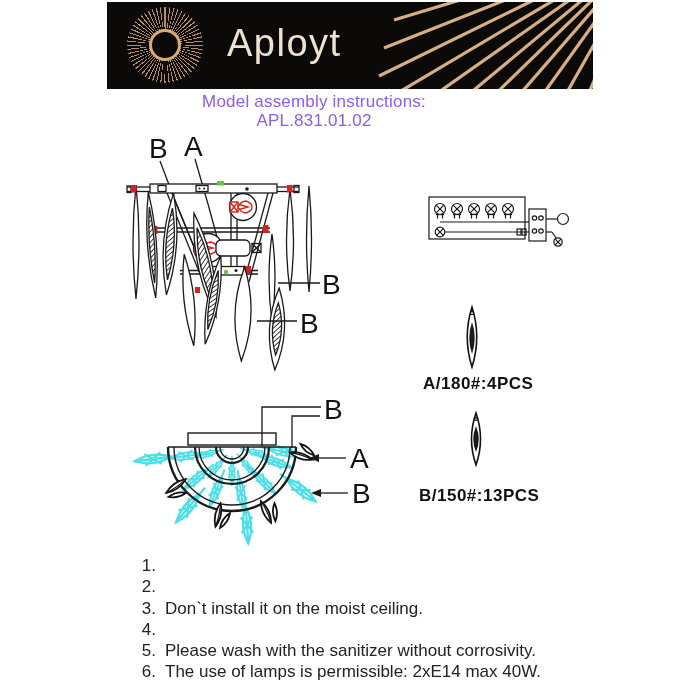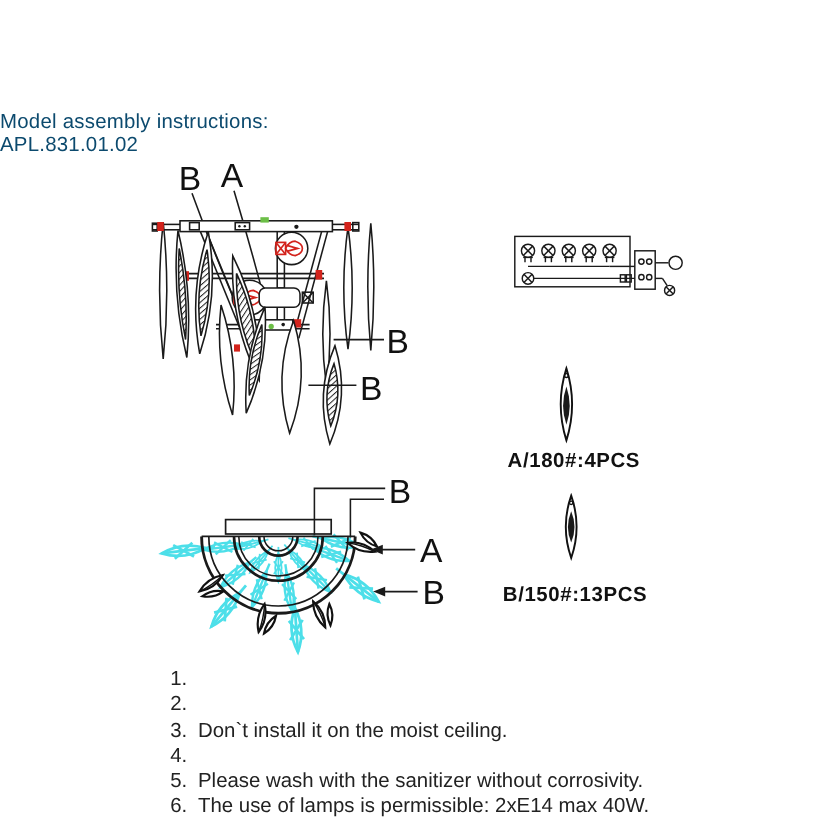--- a/index.html
+++ b/index.html
@@ -21,41 +21,63 @@
     position:absolute;left:42px;top:27px;width:26px;height:26px;border-radius:50%;
     background:#0c0a09;border:3.5px solid #d8ad74;
   }
   .brand{
     position:absolute;left:120px;top:20px;width:200px;
     font-size:38px;letter-spacing:1.5px;color:#eee3d0;font-weight:normal;
   }
   .fanrays{position:absolute;right:0;top:0;width:486px;height:87px;}
   
   .title-block{
-    position:absolute;left:0;top:93px;width:628px;
-    font-size:17px;line-height:18.5px;color:#0c4a6e;font-weight:normal;letter-spacing:0.2px;
+    position:absolute;left:0;top:93px;width:628px;text-align:center;
+    font-size:17px;line-height:18.5px;color:#8b5cf6;font-weight:normal;letter-spacing:0.2px;
   }
   
   .diagrams{position:absolute;left:0;top:0;width:700px;height:700px;}
   
   .instructions{
     position:absolute;left:134px;top:555px;width:480px;
     list-style:none;margin:0;padding:0;
     font-size:17px;line-height:21.3px;color:#222;
   }
   .instructions li{display:flex;}
   .instructions .num{width:22px;text-align:right;margin-right:9px;flex:none;}
   text.big-letter{font-size:28px;fill:#111;font-family:"Liberation Sans",sans-serif;}
   text.part-label{font-size:17px;font-weight:bold;letter-spacing:0.5px;fill:#111;font-family:"Liberation Sans",sans-serif;}
 </style>
 </head>
 <body>
 
 <div class="page">
 
+  <div class="banner">
+    <div class="sunburst"></div>
+    <div class="sunburst-core"></div>
+    <div class="brand">Aployt</div>
+    <svg class="fanrays" viewBox="0 0 486 87">
+      <g stroke="#d7af82" stroke-width="3.2" fill="none">
+        <line x1="545" y1="-60" x2="300" y2="-8"></line>
+        <line x1="545" y1="-60" x2="287" y2="18"></line>
+        <line x1="545" y1="-60" x2="277" y2="46"></line>
+        <line x1="545" y1="-60" x2="272" y2="74"></line>
+        <line x1="545" y1="-60" x2="272" y2="102"></line>
+        <line x1="545" y1="-60" x2="278" y2="128"></line>
+        <line x1="545" y1="-60" x2="290" y2="152"></line>
+        <line x1="545" y1="-60" x2="306" y2="172"></line>
+        <line x1="545" y1="-60" x2="328" y2="190"></line>
+        <line x1="545" y1="-60" x2="356" y2="204"></line>
+        <line x1="545" y1="-60" x2="390" y2="214"></line>
+        <line x1="545" y1="-60" x2="428" y2="220"></line>
+        <line x1="545" y1="-60" x2="468" y2="224"></line>
+      </g>
+    </svg>
+  </div>
 
   <div class="title-block">
     <div>Model assembly instructions:</div>
     <div>APL.831.01.02</div>
   </div>
 
   <svg class="diagrams" viewBox="0 0 700 700">
     <defs>
       <pattern id="hatch" patternUnits="userSpaceOnUse" width="3.5" height="3.5" patternTransform="rotate(45)">
         <line x1="0" y1="0" x2="0" y2="3.5" stroke="#222" stroke-width="1.7"></line>

